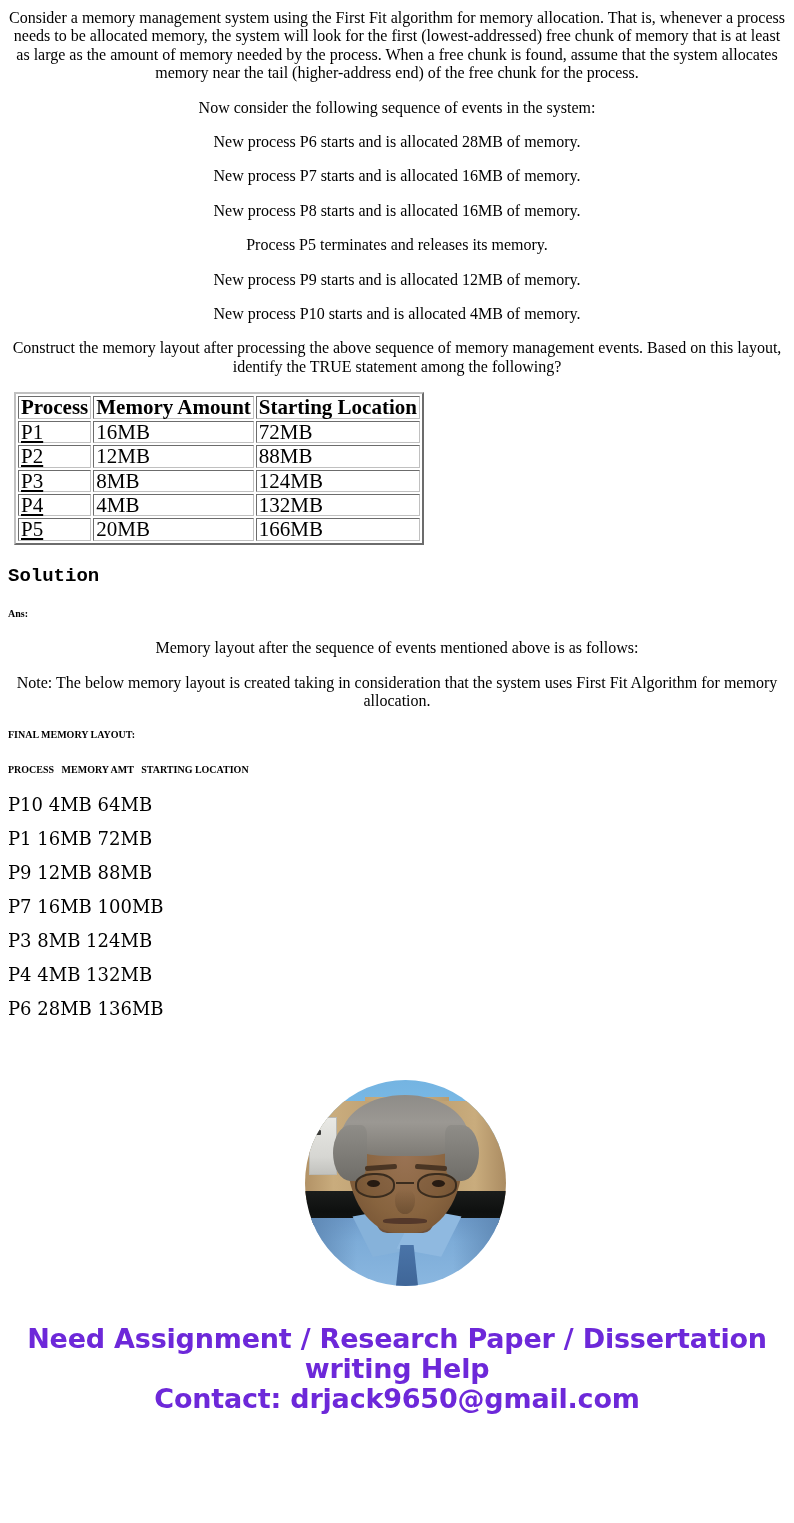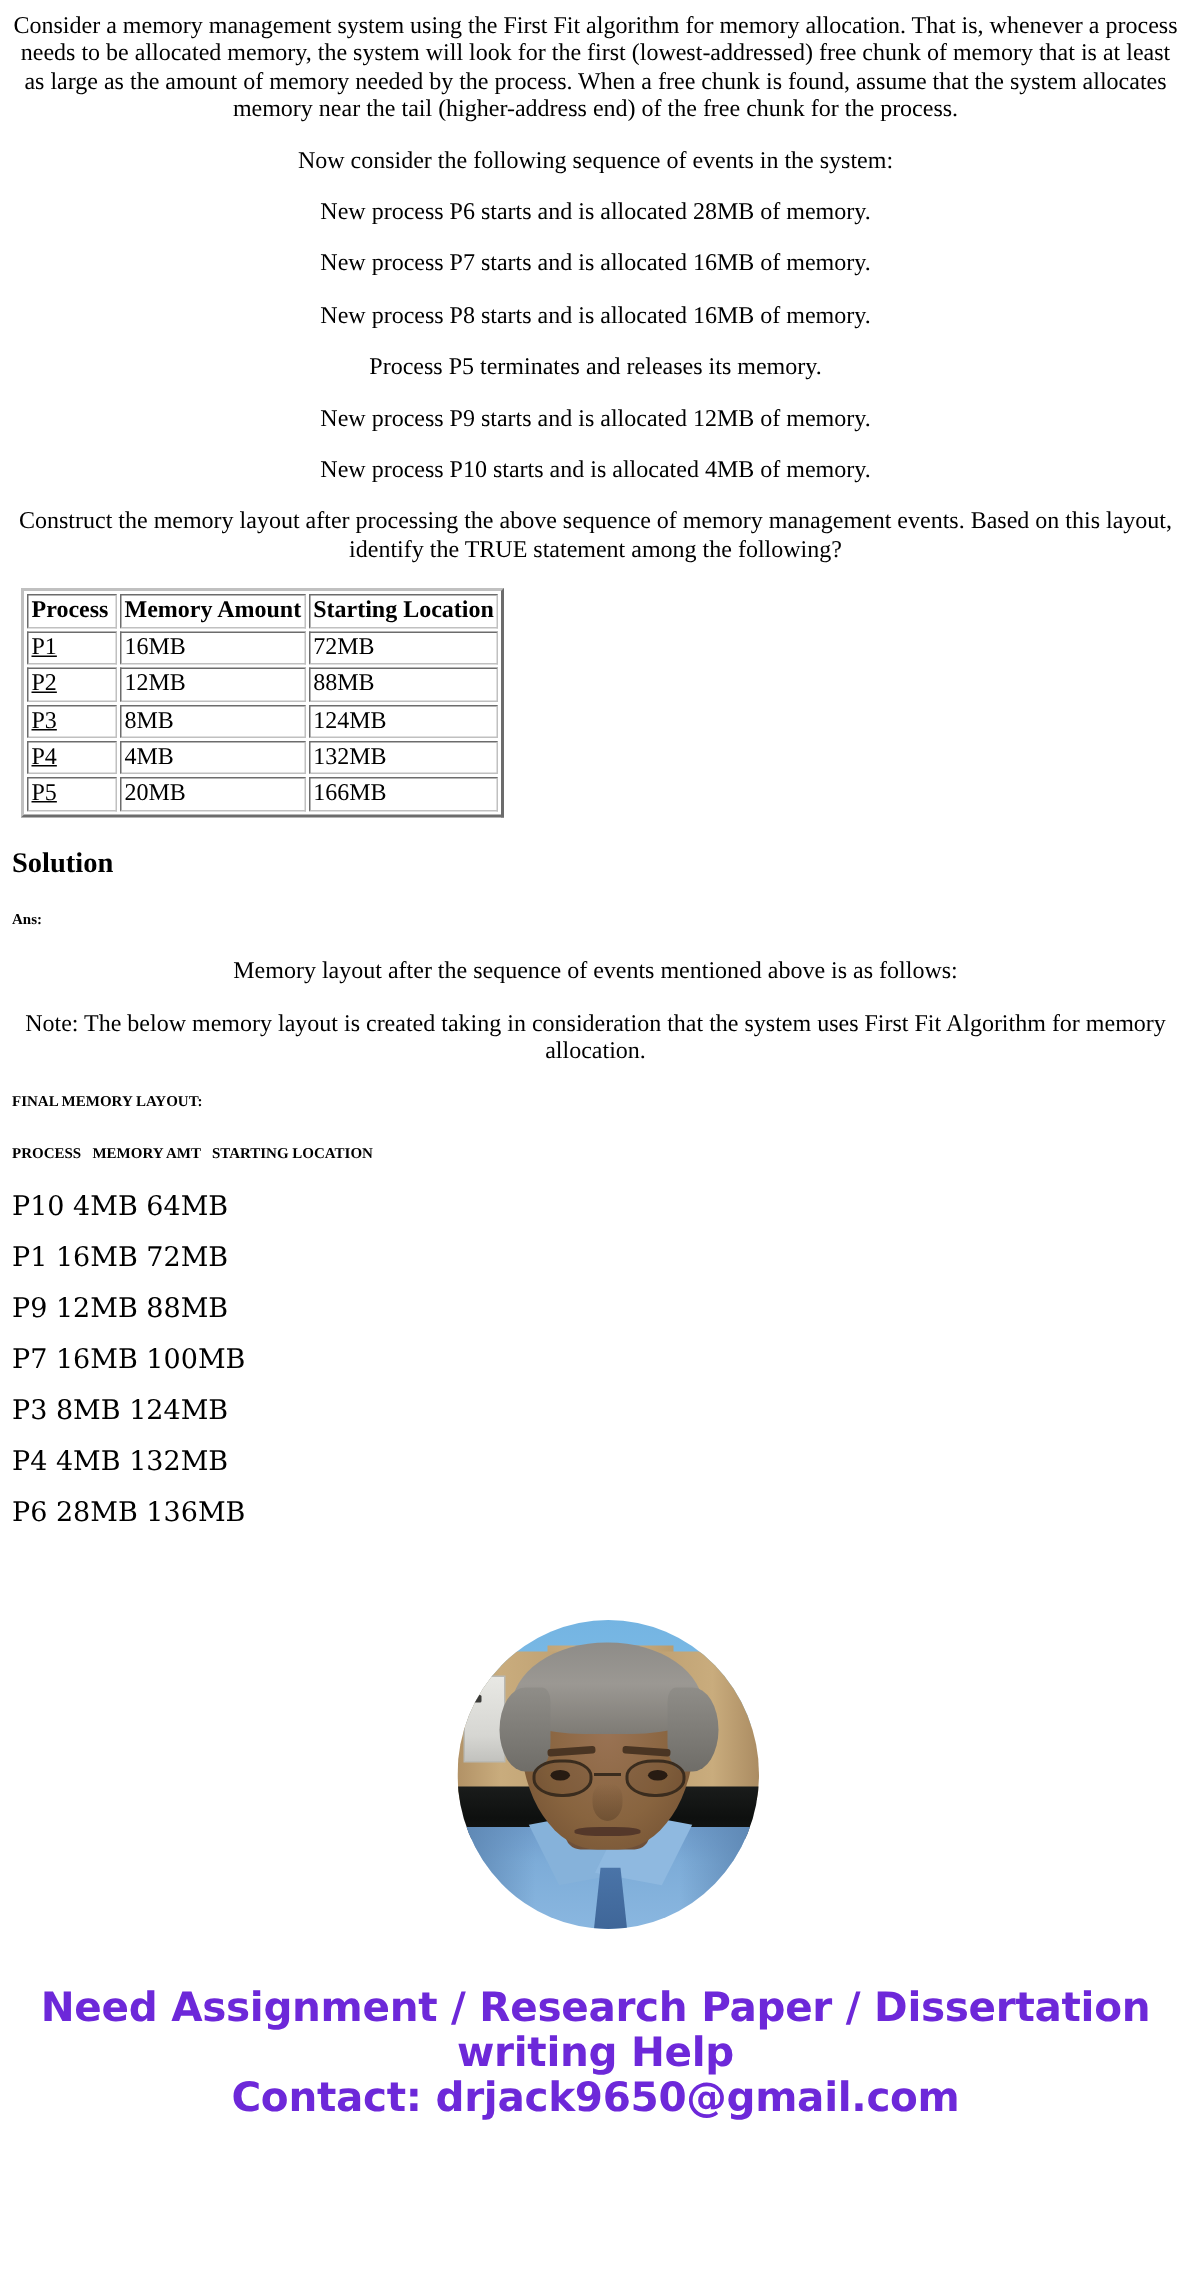--- a/index.html
+++ b/index.html
@@ -39,37 +39,38 @@
     margin: 16px 0 4px 6px;
     font-size: 16px;
     line-height: 18.4px;
   }
   table.memtable th,
   table.memtable td {
     border: 1px inset #c0c0c0;
     padding: 1px 2px;
     text-align: left;
     vertical-align: top;
-    font-size: 16px;
+    font-size: 21px;
     line-height: 18.4px;
   }
   table.memtable th {
     font-weight: bold;
     white-space: nowrap;
   }
   table.memtable td.c-process { width: 54px; text-decoration: underline; }
   table.memtable td.c-amount  { width: 116px; }
   table.memtable td.c-start   { width: 116px; }
 
   
   h3.solution-heading {
     font-size: 19px;
     line-height: 22px;
     font-weight: bold;
     margin: 20px 0 18px 0;
+    font-family: Liberation Mono, monospace;
   }
   p.ans-label,
   p.final-label,
   p.layout-header {
     font-size: 10px;
     line-height: 18.4px;
     font-weight: bold;
     margin: 16px 0;
   }
   p.layout-header {

